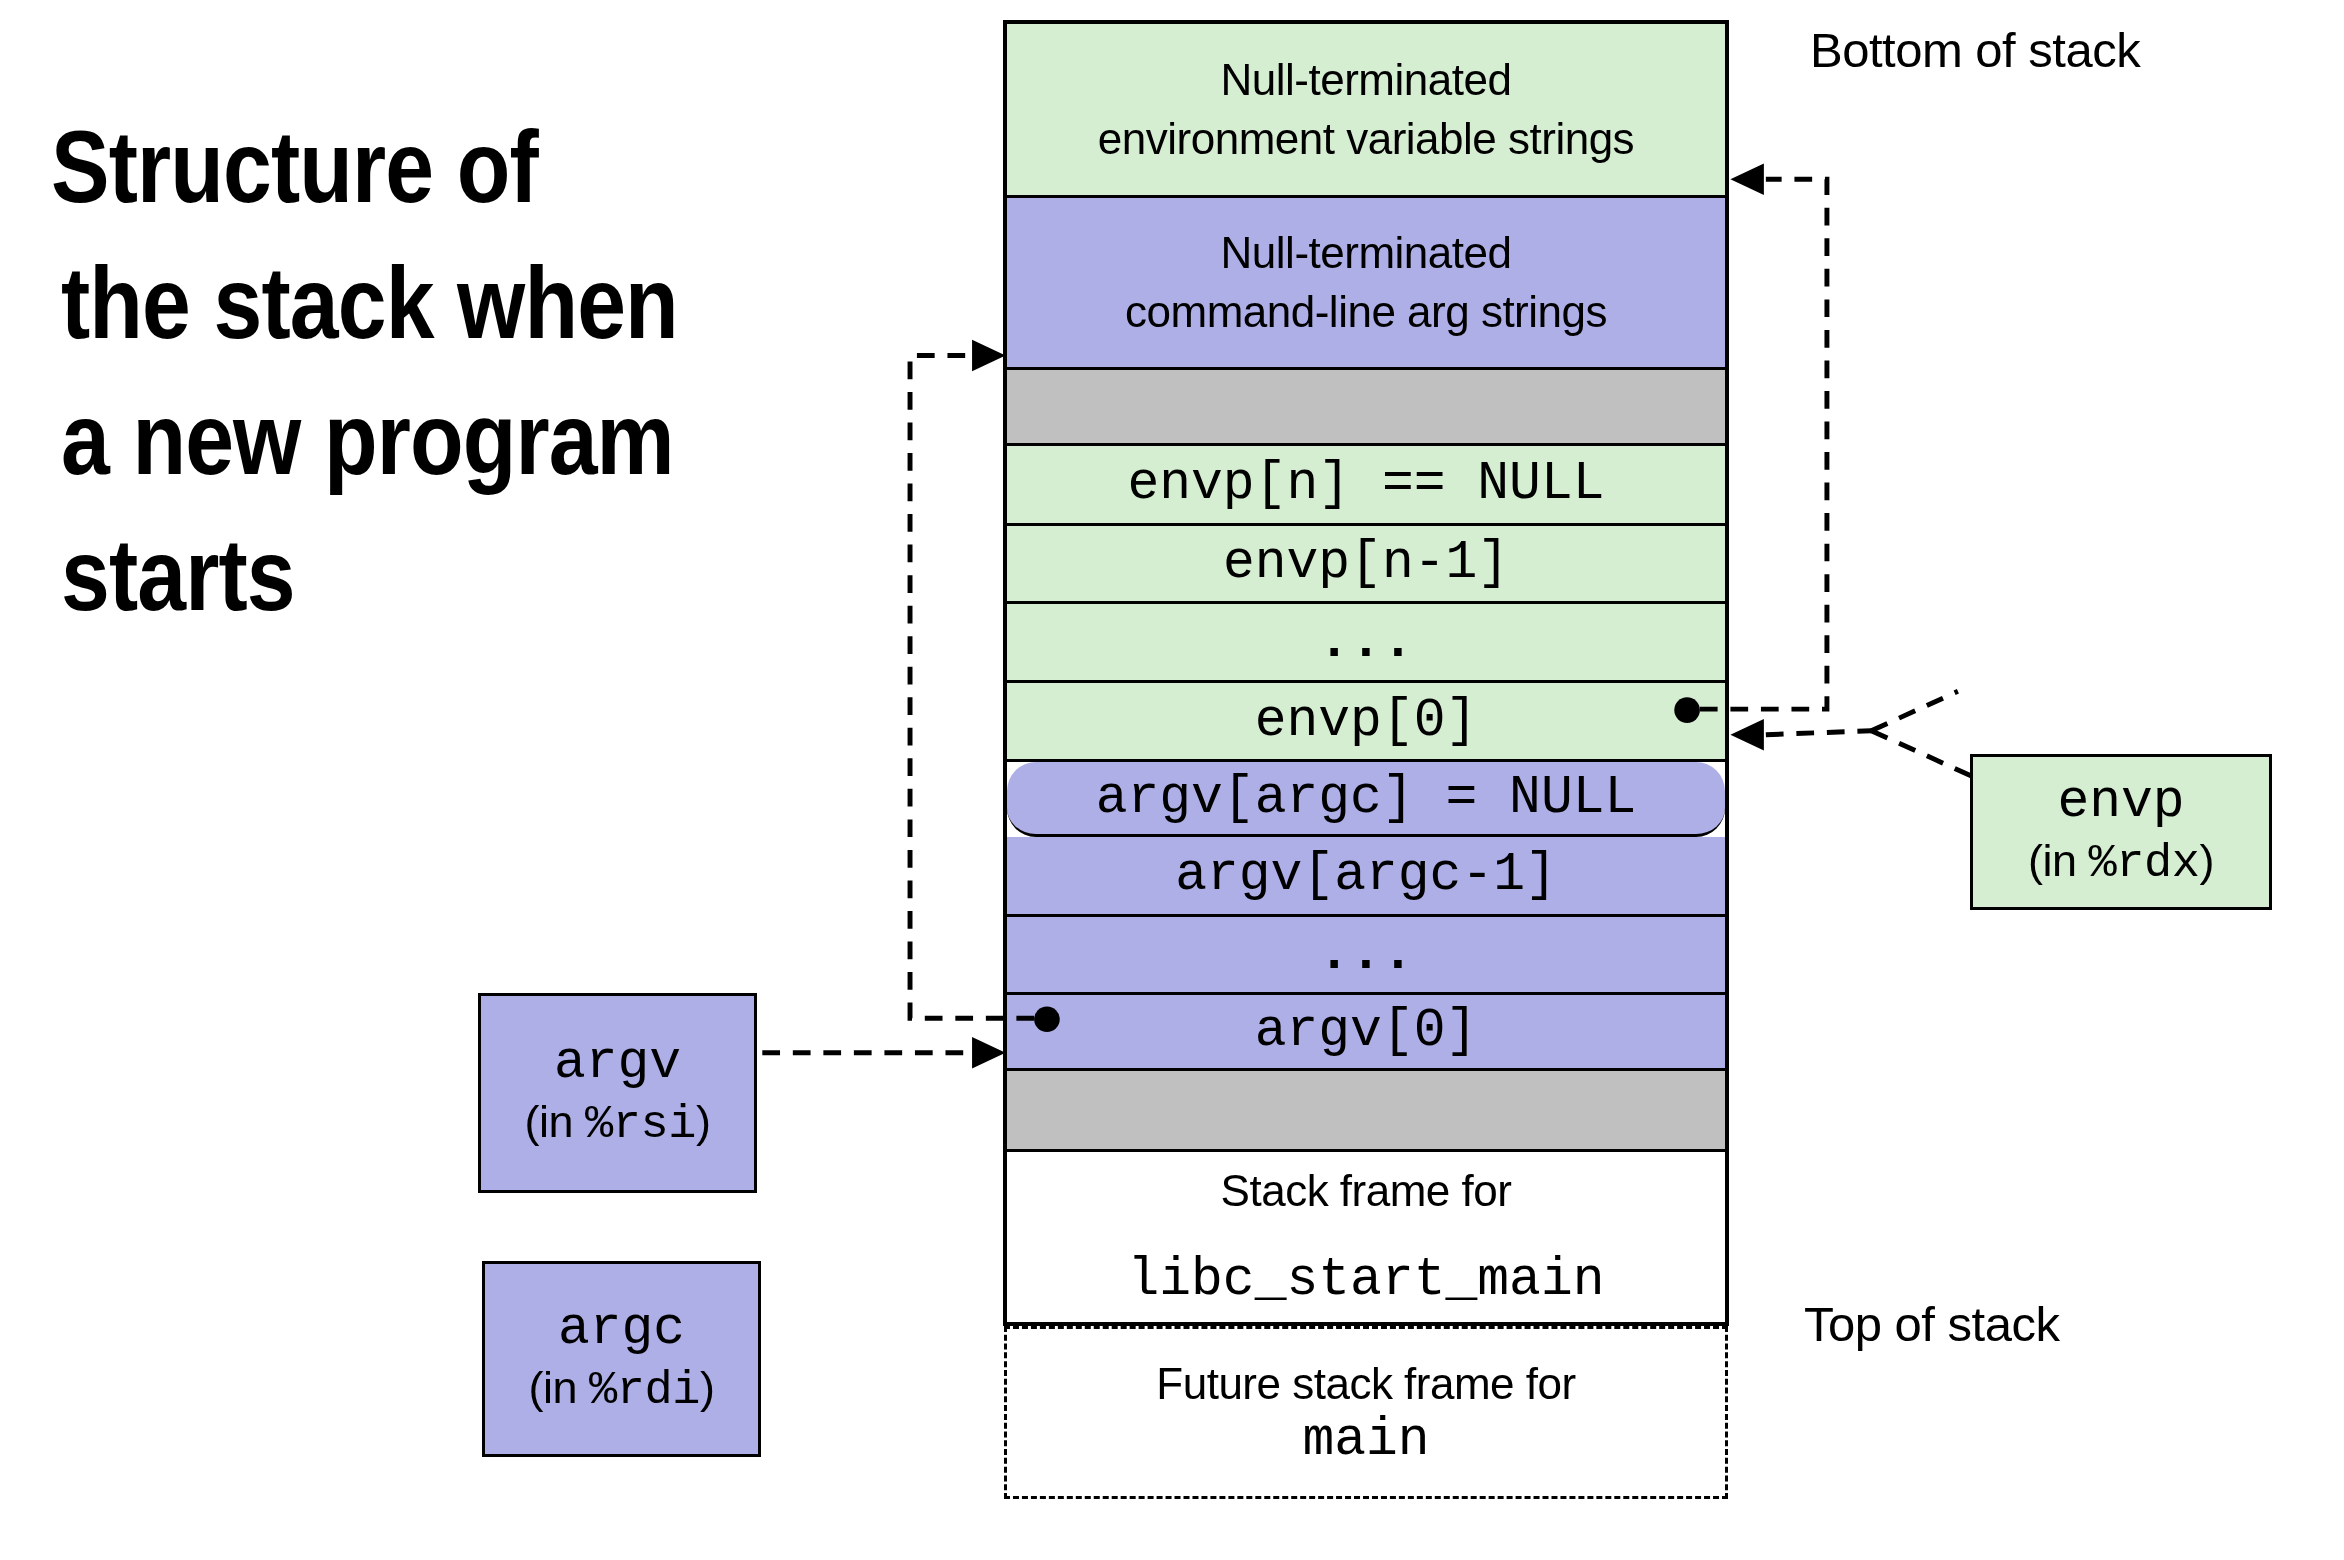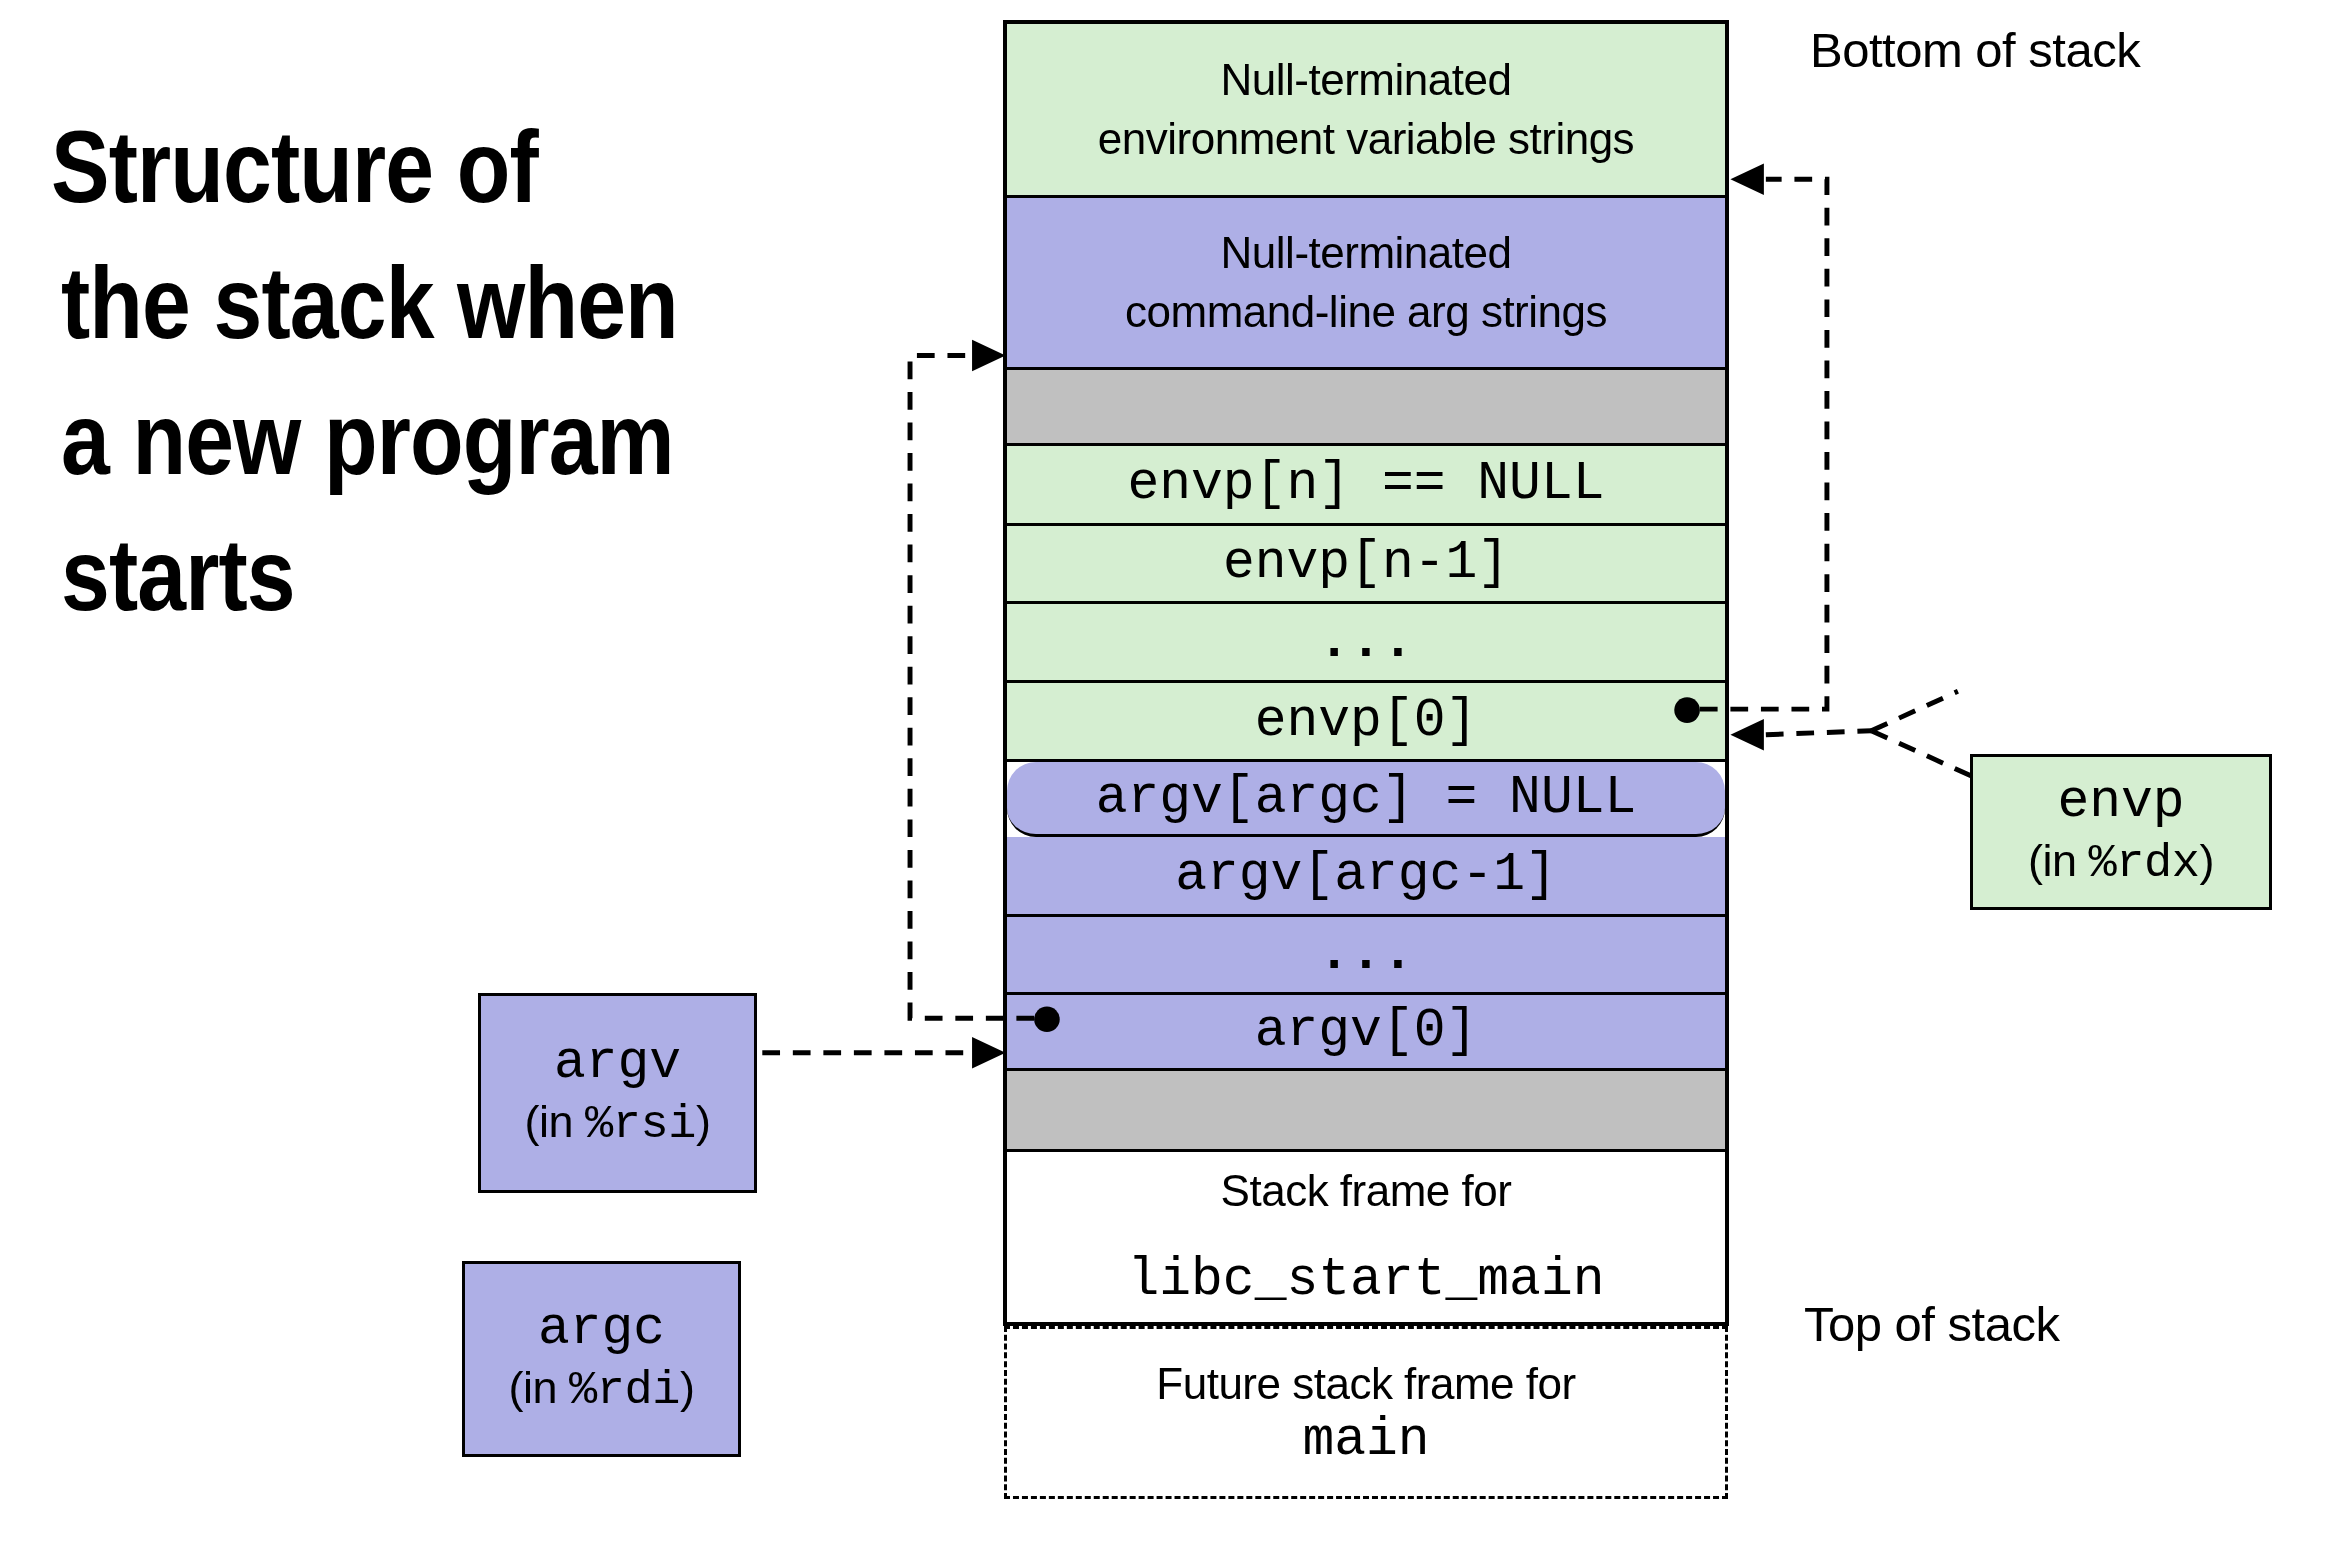--- a/index.html
+++ b/index.html
@@ -145,21 +145,21 @@
   <div class="side-box purple" style="left:478px; top:993px; width:273px; height:194px;">
     <span class="bname">argv</span>
     <span class="bsub"><span>(in </span><span class="mono">%rsi</span><span>)</span></span>
   </div>
 
   <div class="side-box green" style="left:1970px; top:754px; width:296px; height:150px;">
     <span class="bname">envp</span>
     <span class="bsub"><span>(in </span><span class="mono">%rdx</span><span>)</span></span>
   </div>
 
-  <div class="side-box purple" style="left:462px; top:1261px; width:273px; height:190px;">
+  <div class="side-box purple" style="left:482px; top:1261px; width:273px; height:190px;">
     <span class="bname">argc</span>
     <span class="bsub"><span>(in </span><span class="mono">%rdi</span><span>)</span></span>
   </div>
 
   <svg id="connectors" viewBox="0 0 2380 1584" xmlns="http://www.w3.org/2000/svg">
 
     <g>
       <circle cx="1713" cy="721" r="13"></circle>
       <polyline points="1726,720 1855,720 1855,182 1793,182"></polyline>
       <polygon points="1757,182 1791,166 1791,198"></polygon>

